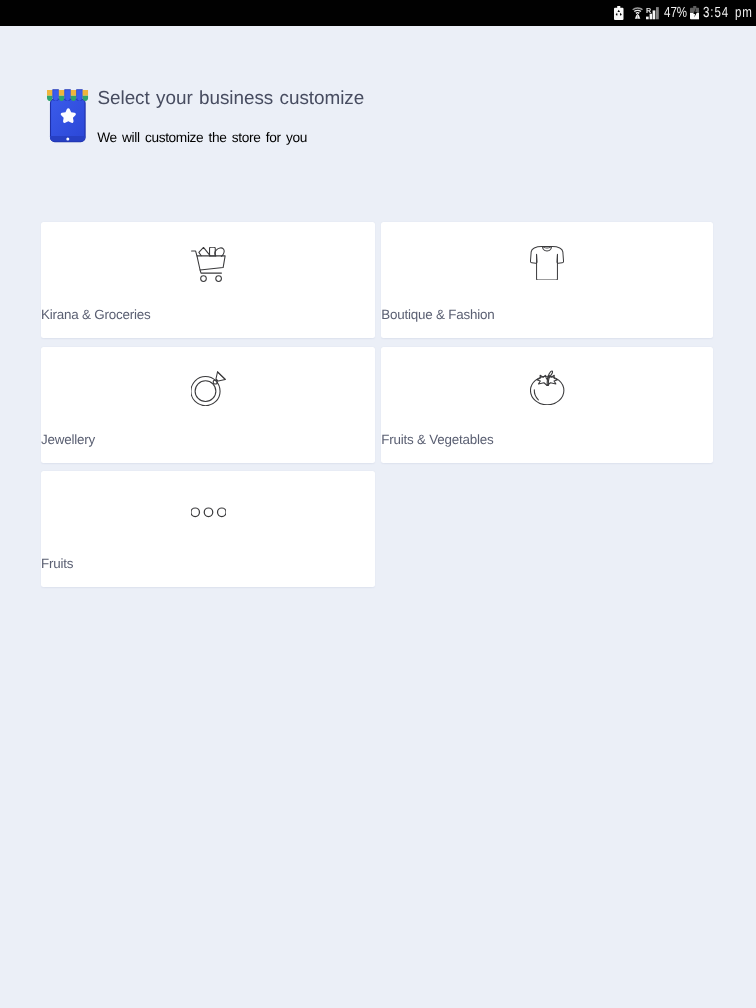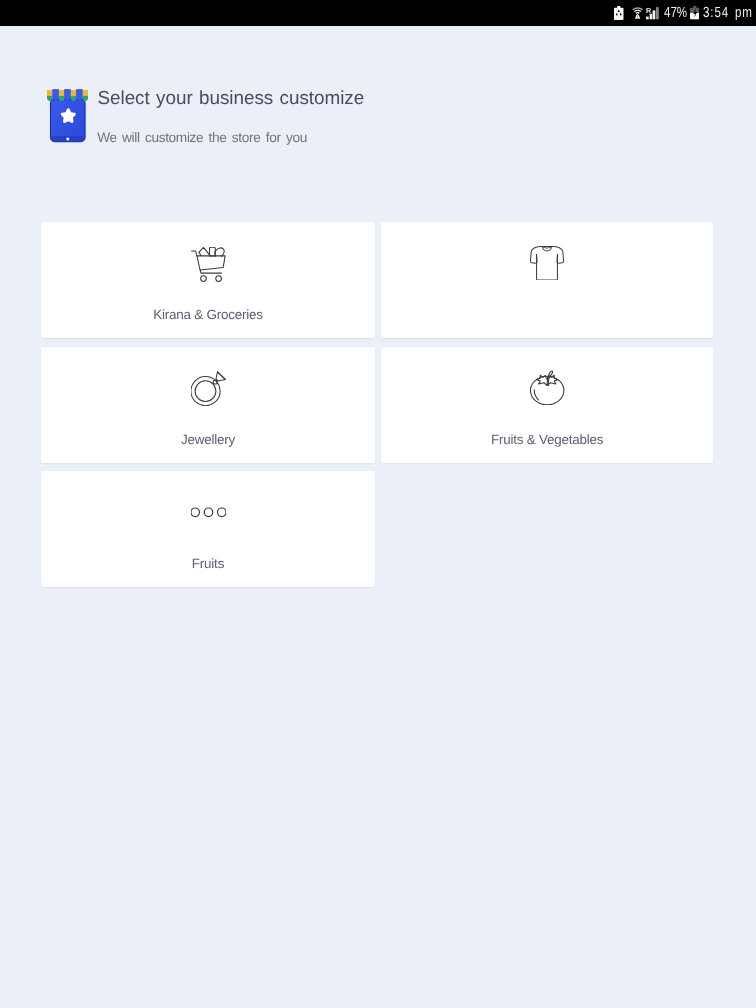--- a/index.html
+++ b/index.html
@@ -47,21 +47,21 @@
   .header { position: absolute; top: 60px; left: 47px; }
   .header-icon { position: absolute; left: 0; top: 0; width: 41.5px; height: 56.5px; }
   .title {
     position: absolute; left: 50.5px; top: 2.5px;
     font-size: 18.9px; color: #474C60; letter-spacing: -0.05px;
     word-spacing: 1.2px;
     line-height: 19px; white-space: nowrap;
   }
   .subtitle {
     position: absolute; left: 50.2px; top: 44.5px;
-    font-size: 13.7px; color: #737373;
+    font-size: 13.7px; color: #000000;
     letter-spacing: -0.35px; word-spacing: 1.8px;
     line-height: 14px; white-space: nowrap;
   }
 
   .grid {
     position: absolute; top: 196px; left: 41px;
     width: 672px;
     display: grid; grid-template-columns: 334px 332px;
     column-gap: 6.2px; row-gap: 8.6px;
   }
@@ -77,21 +77,20 @@
   }
   .card-icon > svg { position: relative; }
   [data-name="shopping-cart-icon"] > svg { top: 1.6px; }
   [data-name="tshirt-icon"] > svg        { top: 0.3px; }
   [data-name="smartphone-icon"] > svg    { top: 0.3px; }
   [data-name="tomato-icon"] > svg        { top: -0.2px; }
   [data-name="ring-icon"] > svg          { top: 0.5px; }
   [data-name="three-dots-icon"] > svg    { top: -0.2px; }
   .card-label {
     position: absolute; left: 0; right: 0; top: 86px;
-    text-align: center;
     font-size: 13.4px; color: #5A5F72; letter-spacing: -0.2px;
     line-height: 14px;
   }
 </style>
 </head>
 <body>
 
 <div class="statusbar" data-name="status-bar">
   <div class="sb-group" data-name="status-bar-icons">
 
@@ -222,20 +221,21 @@
           <path d="M16.5 0.8C12.4 0.6 8.6 1.2 5.5 2.6 3.2 3.7 1.8 5.5 1.5 7.6L.6 19.7a1.8 1.8 0 0 0 1.7 2l5.2.5a1.4 1.4 0 0 0 1.6-1.5l-.6-9.4"></path>
 
           <path d="M27.5 0.8c4.1-.2 7.9.4 11 1.8 2.3 1.1 3.7 2.9 4 5l.9 12.1a1.8 1.8 0 0 1-1.7 2l-5.2.5a1.4 1.4 0 0 1-1.6-1.5l.6-9.4"></path>
 
           <path d="M8.5 10.7v32c0 .7.6 1.2 1.4 1.2h24.2c.8 0 1.4-.5 1.4-1.2v-32"></path>
 
           <path d="M16.3 0.8h11.4a.8.8 0 0 1 .1.3c0 1.1-.4 2.4-1.2 3.4-1.1 1.3-2.7 2.1-4.6 2.1s-3.5-.8-4.6-2.1c-.8-1-1.2-2.3-1.2-3.4a.8.8 0 0 1 .1-.3z"></path>
           <path d="M17.8 1.8c1.2.5 2.7.8 4.2.8s3-.3 4.2-.8"></path>
         </svg>
       </div>
+      <div class="card-label" data-name="category-label">Boutique &amp; Fashion</div>
     </div>
 
 
     <div class="card" data-name="category-card-jewellery">
       <div class="card-icon" data-name="ring-icon">
         <svg data-name="ring-icon-glyph" width="35" height="35.2" viewBox="0 0 44 44.4" fill="none" stroke="#3A3A3C" stroke-width="1.35" stroke-linecap="round" stroke-linejoin="round">
           <circle cx="18.2" cy="25.4" r="18.4"></circle>
           <circle cx="18.2" cy="25.4" r="13.1"></circle>
 
           <path d="M33.4 1.0 43.1 10.7 34.3 12.7 31.4 10.1z"></path>

